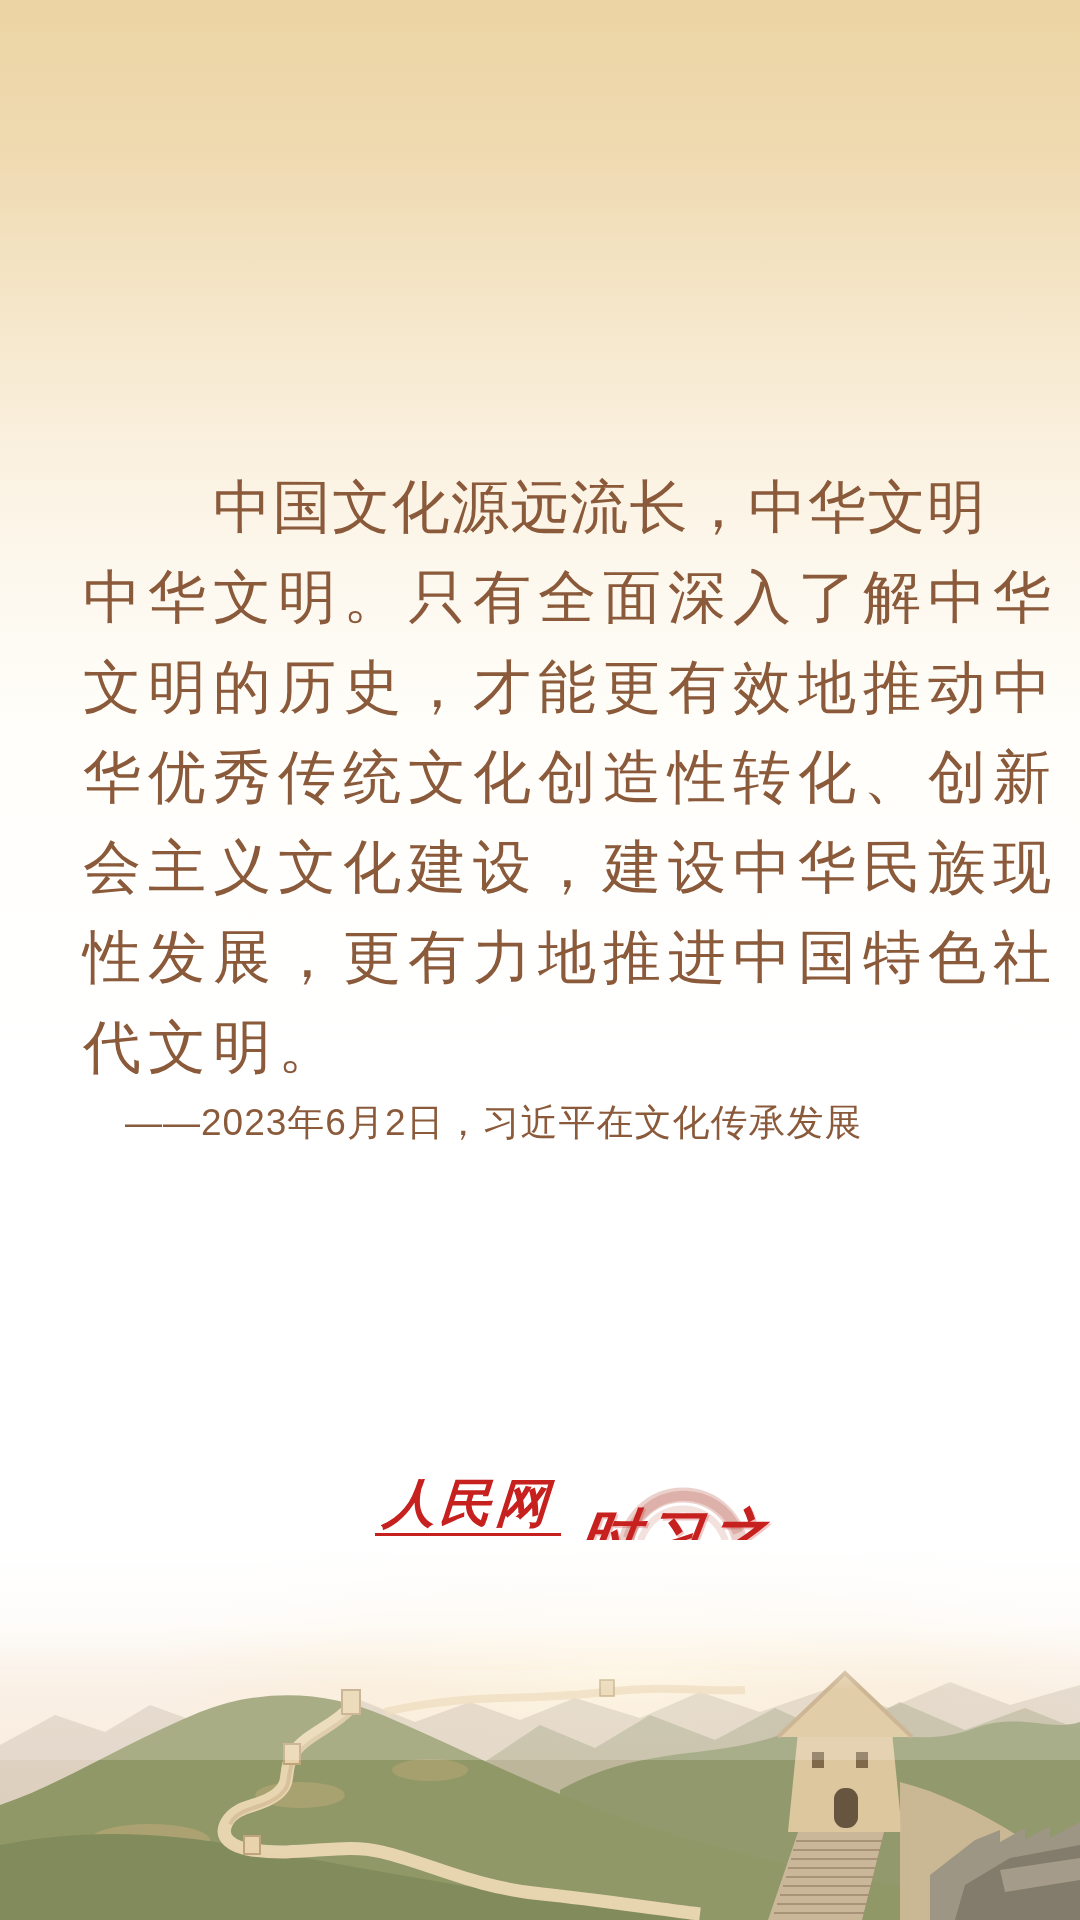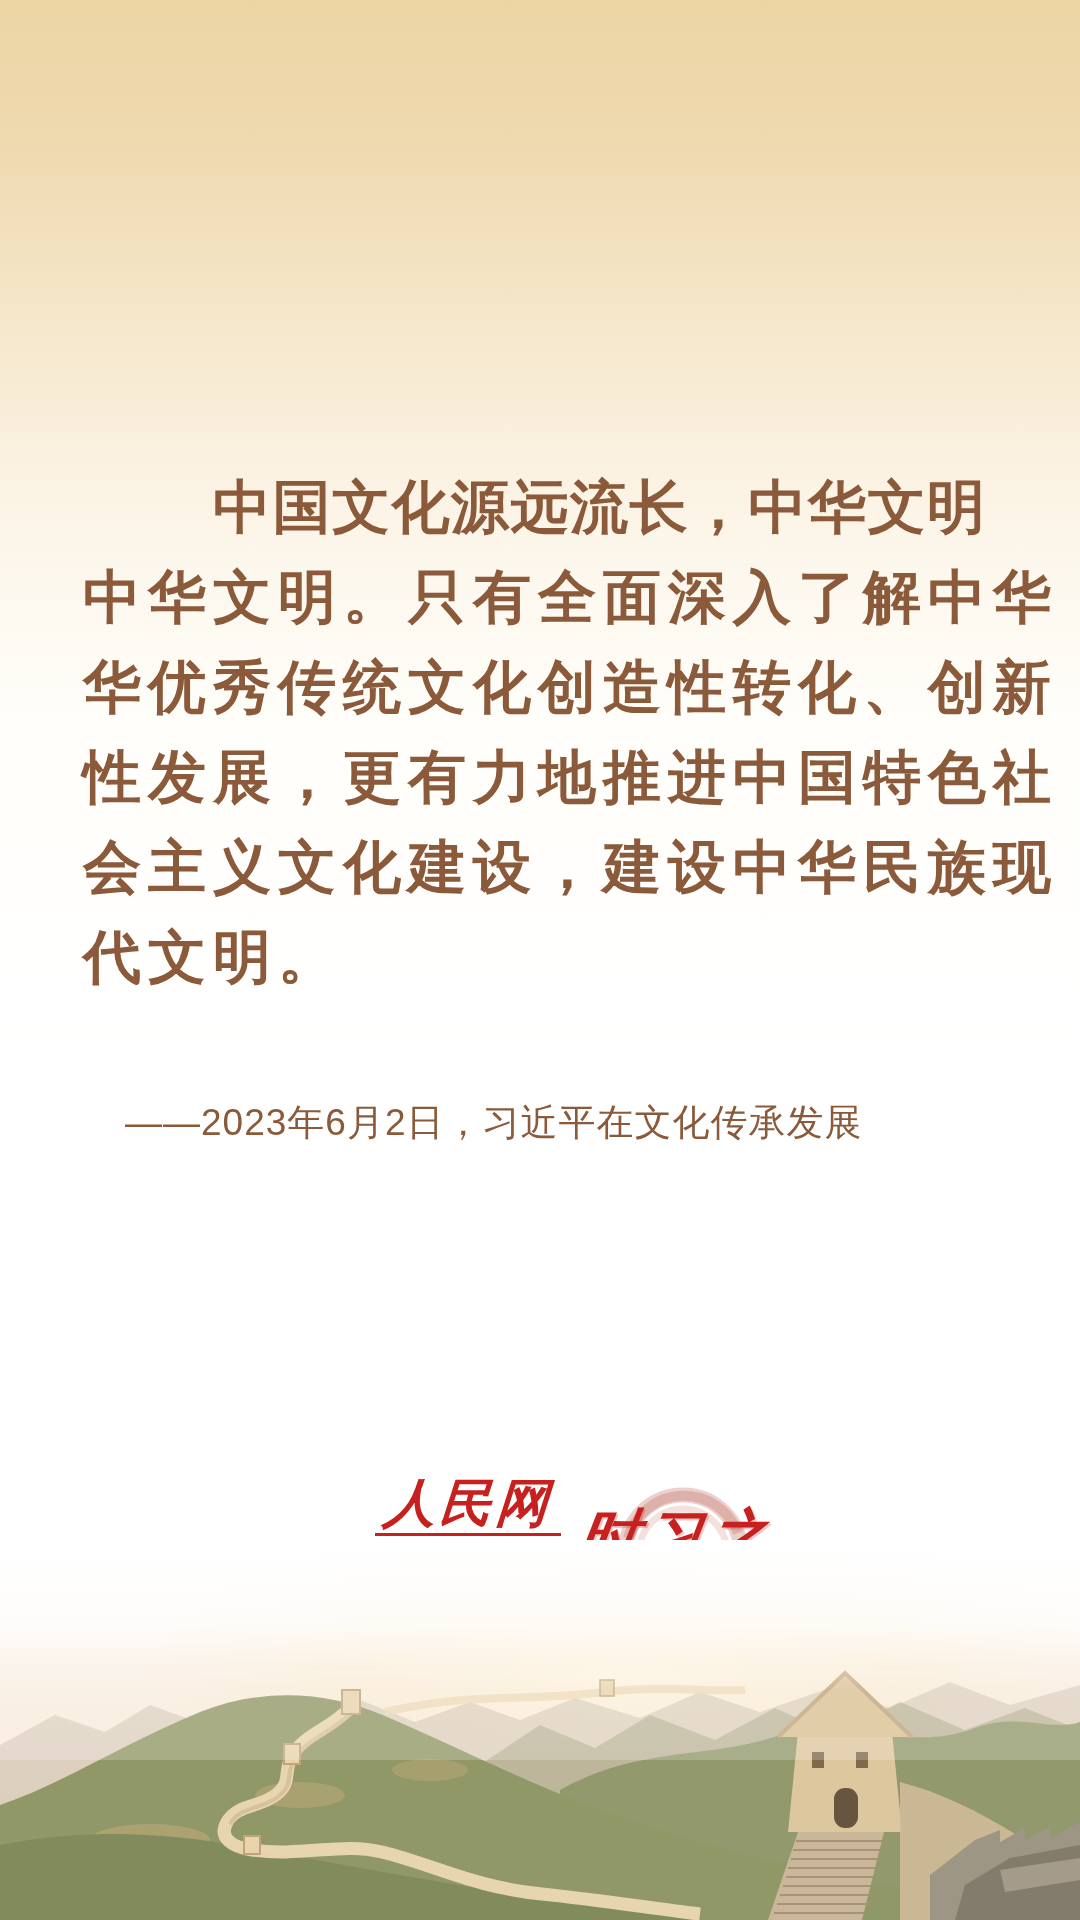--- a/index.html
+++ b/index.html
@@ -19,21 +19,21 @@
       #ffffff 55%,
       #ffffff 100%);
   }
   
   .quote{
     position:absolute;
     left:83px;top:462px;
     width:920px;
     color:#8a5a3a;
     font-size:58px;
-    font-weight:bold;
+    font-weight:normal;
     line-height:90px;
   }
   .quote-line{letter-spacing:7px;white-space:nowrap;}
   .quote-line.first{text-indent:130px;letter-spacing:1.5px;}
   
   .attribution{
     position:absolute;
     left:83px;top:1096px;
     width:920px;
     color:#8a5a3a;
@@ -82,23 +82,24 @@
   .photo{position:absolute;left:0;bottom:0;width:1080px;height:380px;}
 </style>
 </head>
 <body>
 
 <div class="poster">
 
   <div class="quote">
     <div class="quote-line first">中国文化源远流长，中华文明</div>
     <div class="quote-line">中华文明。只有全面深入了解中华</div>
+    <div class="quote-line">文明的历史，才能更有效地推动中</div>
     <div class="quote-line">华优秀传统文化创造性转化、创新</div>
+    <div class="quote-line">会主义文化建设，建设中华民族现</div>
     <div class="quote-line">性发展，更有力地推进中国特色社</div>
-    <div class="quote-line">会主义文化建设，建设中华民族现</div>
     <div class="quote-line">代文明。</div>
   </div>
 
   <div class="attribution">
     <div class="attr-line1">——2023年6月2日，习近平在文化传承发展</div>
   </div>
 
   <div class="logo-row">
 
     <div class="pd-logo">

